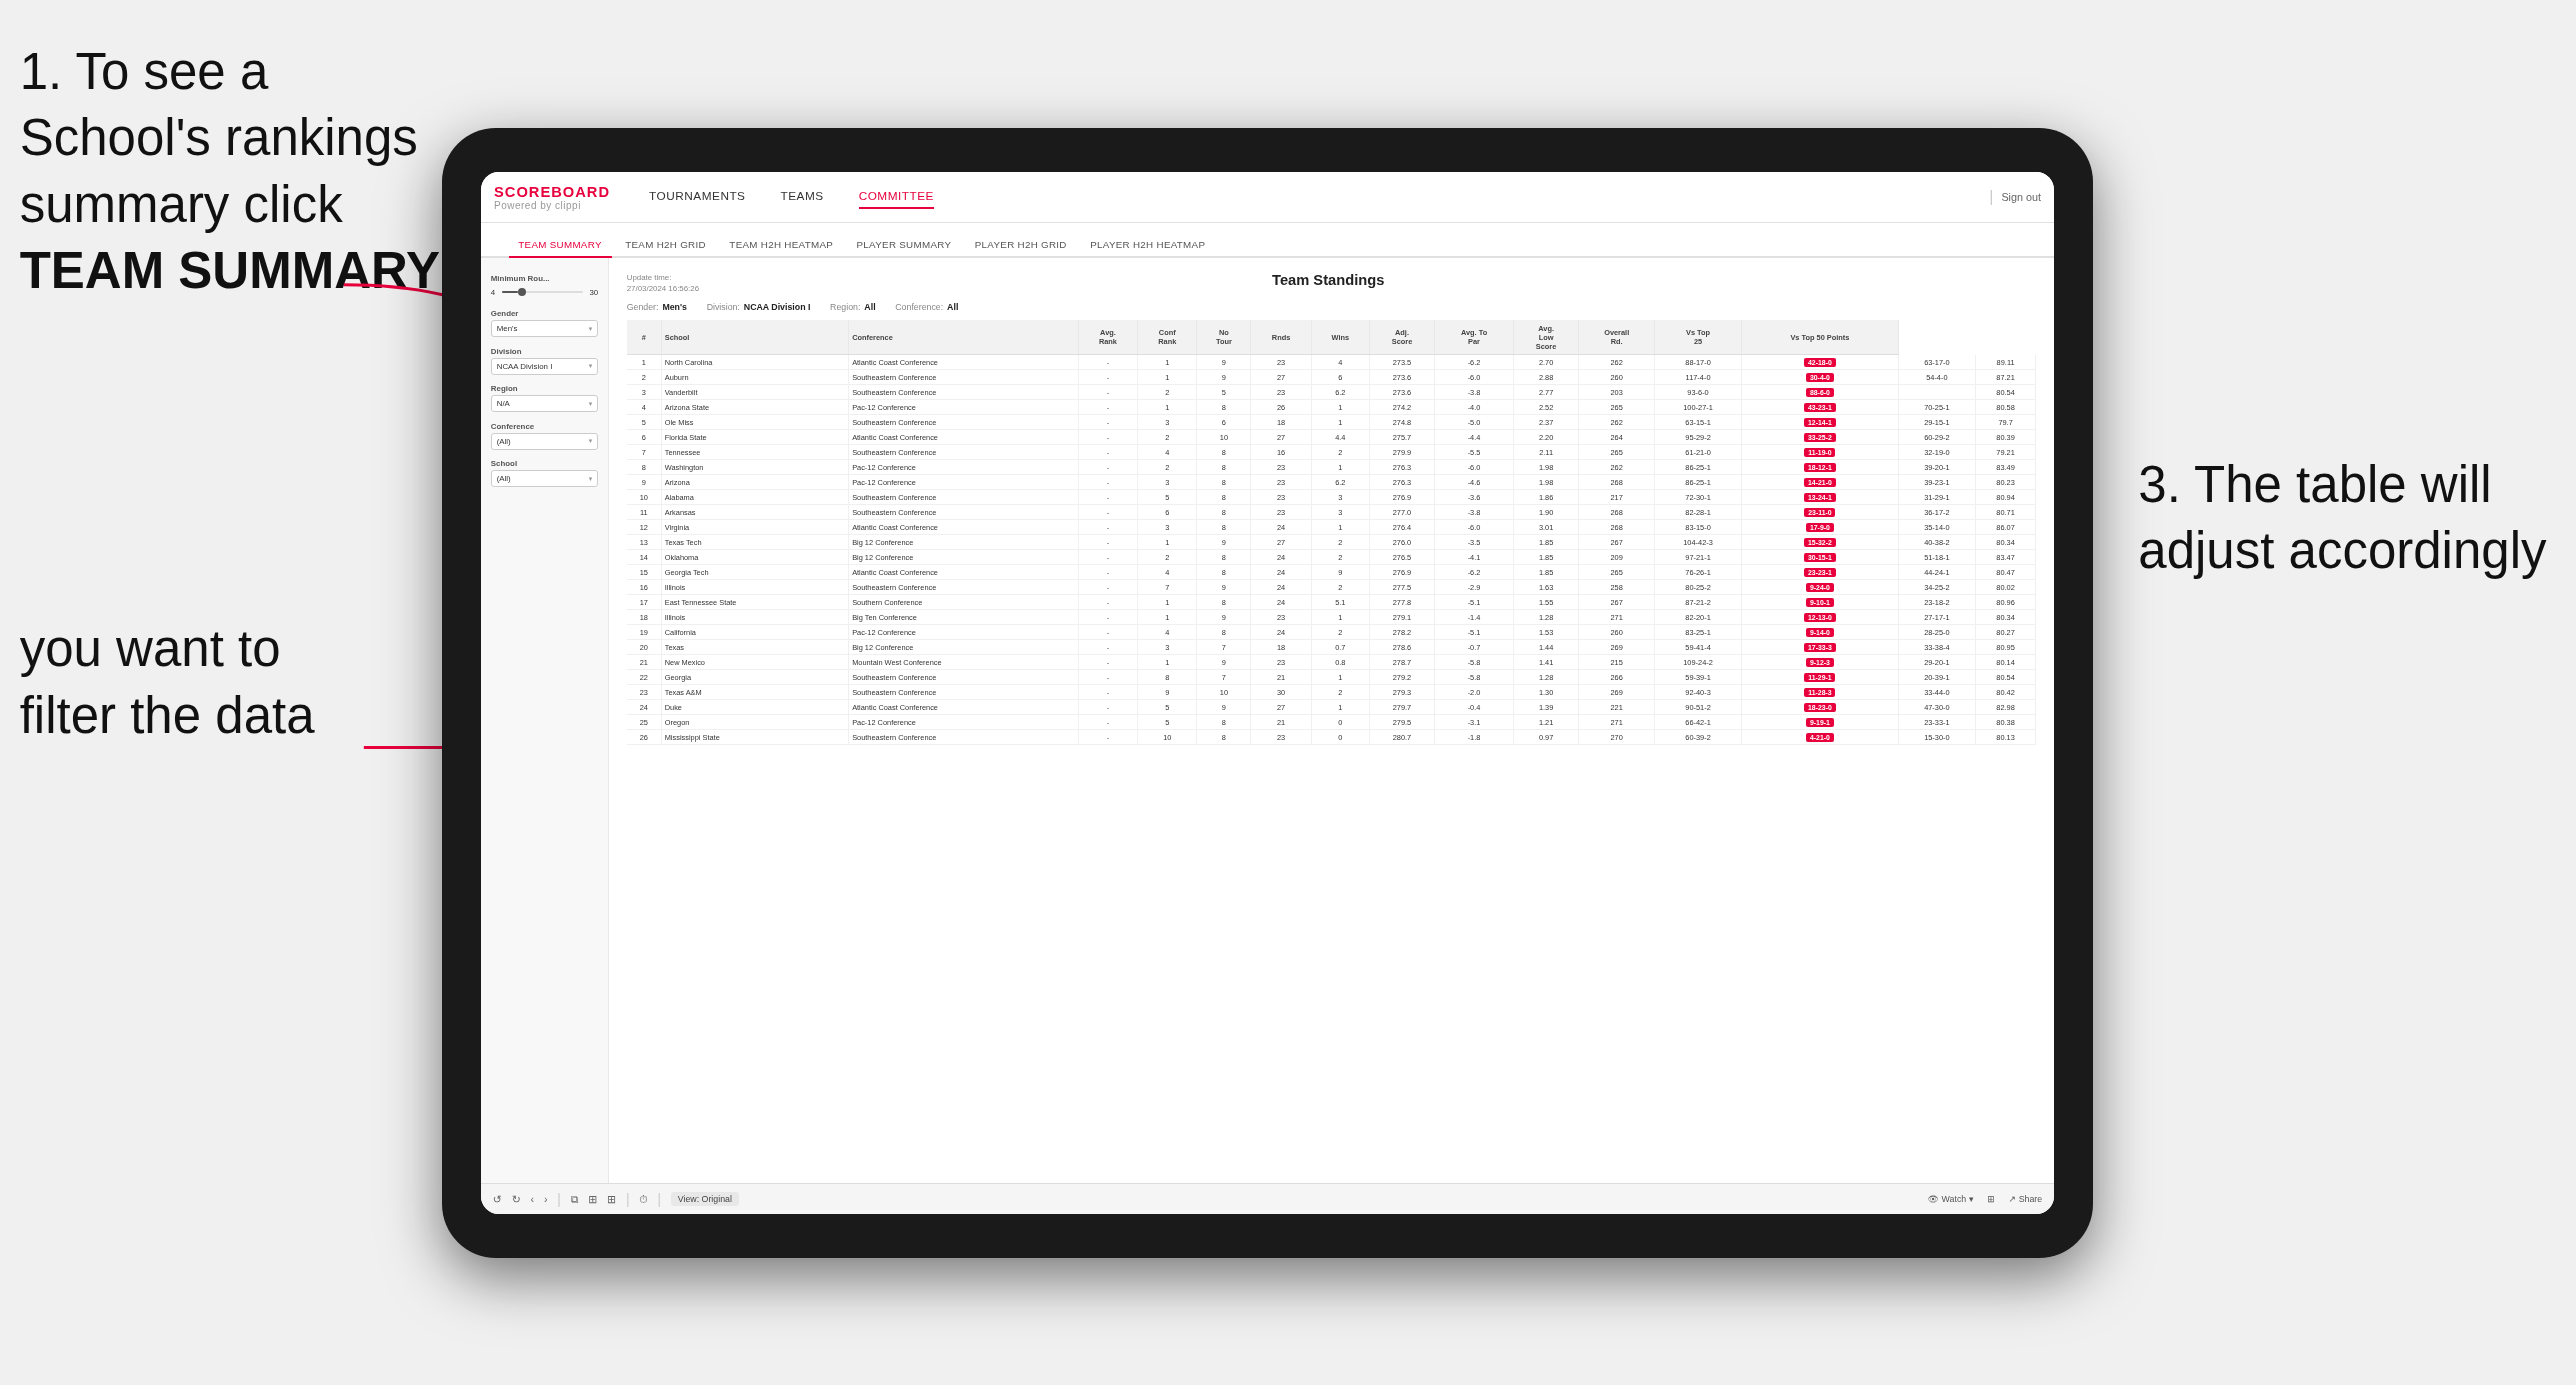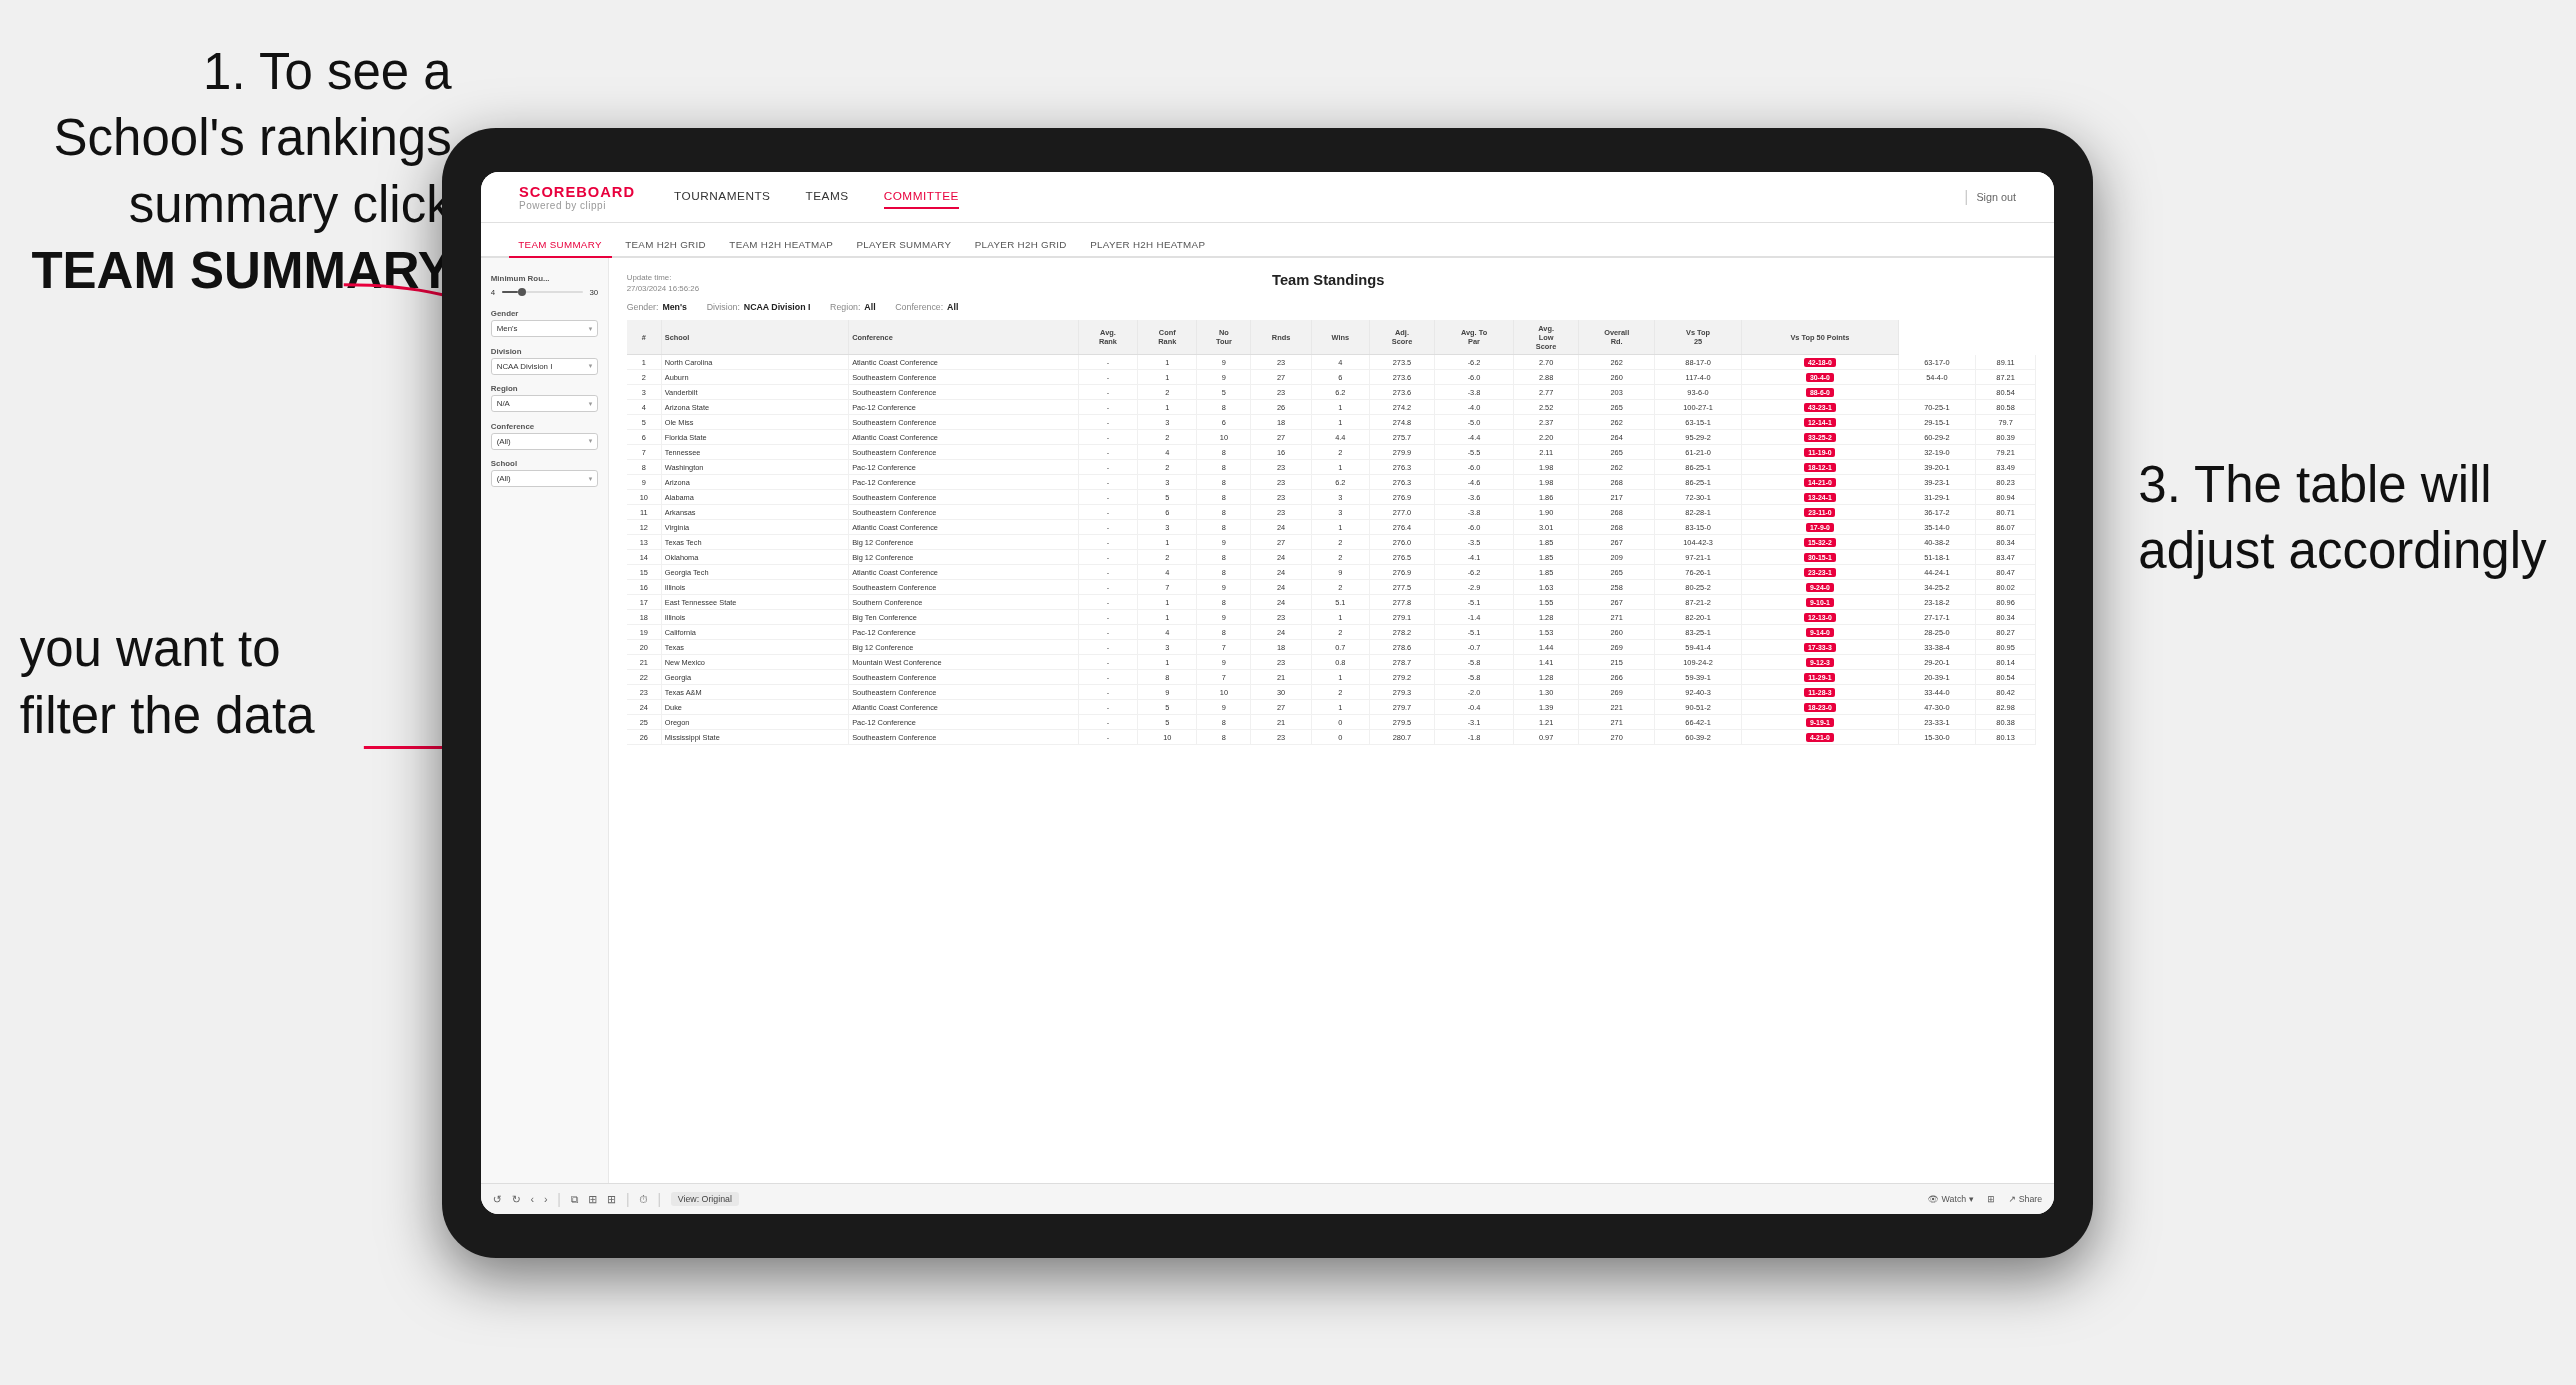--- a/index.html
+++ b/index.html
@@ -14,21 +14,20 @@
 
     
     .instruction-1 {
       position: absolute;
       top: 39px;
       left: 19.7px;
       font-size: 51px;
       line-height: 1.3;
       color: #111;
       max-width: 432px;
-      text-align: right;
     }
     .instruction-1 strong { font-weight: 900; }
 
     .instruction-2 {
       position: absolute;
       top: 550px;
       left: 19.7px;
       font-size: 51px;
       line-height: 1.3;
       color: #111;
@@ -92,21 +91,21 @@
       display: flex;
       flex-direction: column;
     }
 
     
     .app-header {
       background: #fff;
       border-bottom: 1px solid #e0e0e0;
       display: flex;
       align-items: center;
-      padding: 0 38px;
+      padding: 0 13px;
       height: 51px;
       flex-shrink: 0;
     }
     .logo-area {
       display: flex;
       flex-direction: column;
       margin-right: 39px;
     }
     .logo-text {
       font-size: 14.7px;

